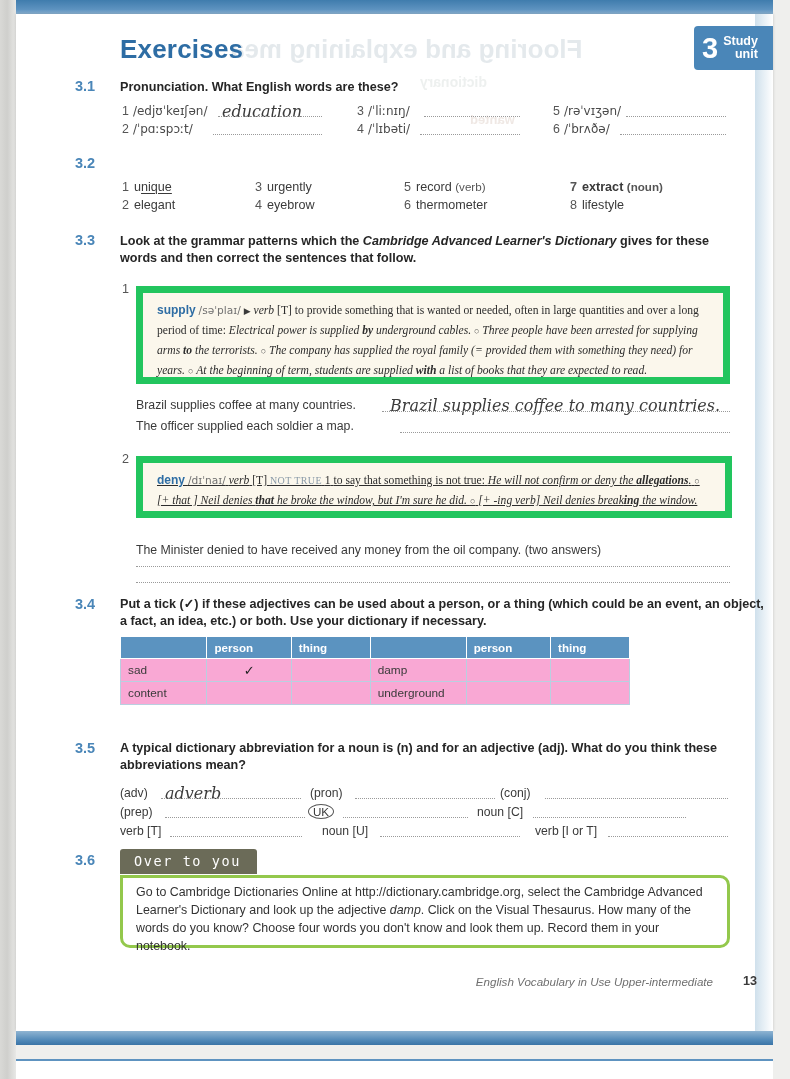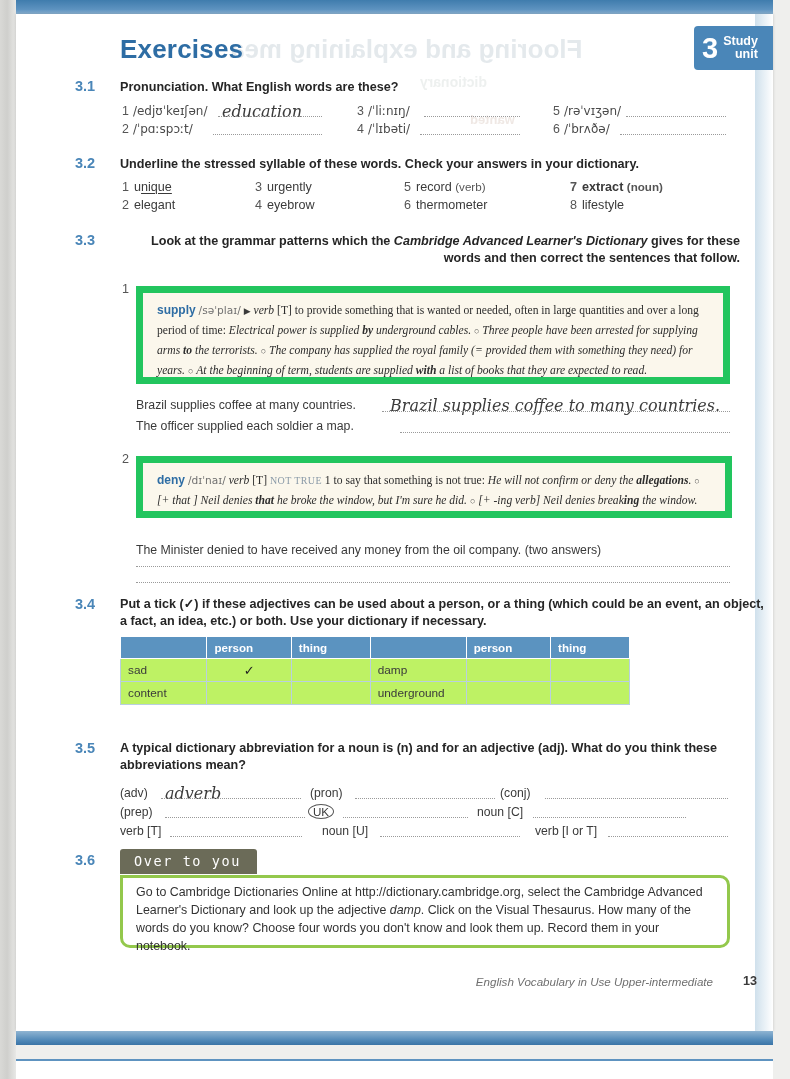--- a/index.html
+++ b/index.html
@@ -136,21 +136,21 @@
   }
   .tbl th{
     background:#5b93c0;color:#fff;font-weight:bold;
     font-size:11.6px;text-align:left;
     padding:3px 7px;border:1px solid #ffffff;
     height:15px;
   }
   .tbl td{
     border:1px solid #b9cfe0;
     padding:3px 7px;height:16px;
-    background:#bef264;
+    background:#f9a8d4;
   }
   .tbl td.tick{text-align:center;font-size:13px;color:#222;}
 
   
   .abb{position:absolute;font-size:12.2px;color:#3a3a3a;}
   .circled{
     display:inline-block;
     border:1.3px solid #555;
     border-radius:50%;
     padding:0px 4px;
@@ -248,21 +248,20 @@
     <span class="n">5</span><span class="phon">/rəˈvɪʒən/</span>
   </div>
   <div class="ansline" style="left:626px;top:116px;width:100px;"></div>
 
   <div class="q-item" style="left:553px;top:122px;">
     <span class="n">6</span><span class="phon">/ˈbrʌðə/</span>
   </div>
   <div class="ansline" style="left:620px;top:134px;width:106px;"></div>
 
   <div class="exnum" style="left:75px;top:155px;">3.2</div>
-  <div class="prompt" style="position:absolute;left:120px;top:156px;width:640px;">Underline the stressed syllable of these words. Check your answers in your dictionary.</div>
 
   <div class="w-item" style="left:122px;top:180px;">
     <span class="n">1</span><span>u</span><u>nique</u>
   </div>
   <div class="w-item" style="left:122px;top:198px;">
     <span class="n">2</span><span>elegant</span>
   </div>
 
   <div class="w-item" style="left:255px;top:180px;">
     <span class="n">3</span><span>urgently</span>
@@ -281,21 +280,21 @@
 
   <div class="w-item" style="left:570px;top:180px;font-weight:bold;">
     <span class="n">7</span><span>extract</span>
     <span class="pos">(noun)</span>
   </div>
   <div class="w-item" style="left:570px;top:198px;">
     <span class="n">8</span><span>lifestyle</span>
   </div>
 
   <div class="exnum" style="left:75px;top:232px;">3.3</div>
-  <div class="prompt" style="position:absolute;left:120px;top:233px;width:620px;text-align:right;">
+  <div class="prompt" style="position:absolute;left:120px;top:233px;width:620px;">
     <span>Look at the grammar patterns which the </span><i>Cambridge Advanced Learner's Dictionary</i><span> gives for these words and then correct the sentences that follow.</span>
   </div>
 
   <div class="itemnum" style="left:122px;top:282px;">1</div>
   <div class="dict" style="left:136px;top:286px;width:594px;height:98px;">
     <span class="hw">supply</span>
     <span class="ipa">/səˈplaɪ/</span>
     <span class="tri">▶</span>
     <i>verb</i>
     <span>[T]</span>
@@ -310,21 +309,21 @@
   </div>
 
   <div class="ansrow" style="left:136px;top:398px;">Brazil supplies coffee at many countries.</div>
   <div class="hand" style="position:absolute;left:390px;top:396px;">Brazil supplies coffee to many countries.</div>
   <div class="ansline" style="left:382px;top:411px;width:348px;"></div>
 
   <div class="ansrow" style="left:136px;top:419px;">The officer supplied each soldier a map.</div>
   <div class="ansline" style="left:400px;top:432px;width:330px;"></div>
 
   <div class="itemnum" style="left:122px;top:452px;">2</div>
-  <div class="dict" style="left:136px;top:456px;width:596px;height:62px;">
+  <div class="dict" style="left:136px;top:456px;width:596px;height:62px;text-decoration:underline;">
     <span class="hw">deny</span>
     <span class="ipa">/dɪˈnaɪ/</span>
     <i>verb</i>
     <span>[T]</span>
     <span class="gram">NOT TRUE</span>
     <span>1</span>
     <span>to say that something is not true:</span>
     <i>He will not confirm or deny the </i><b><i>allegations</i></b><i>.</i>
     <span class="sep">○</span>
     <i>[+ that ] Neil denies </i><b><i>that</i></b><i> he broke the window, but I'm sure he did.</i>

